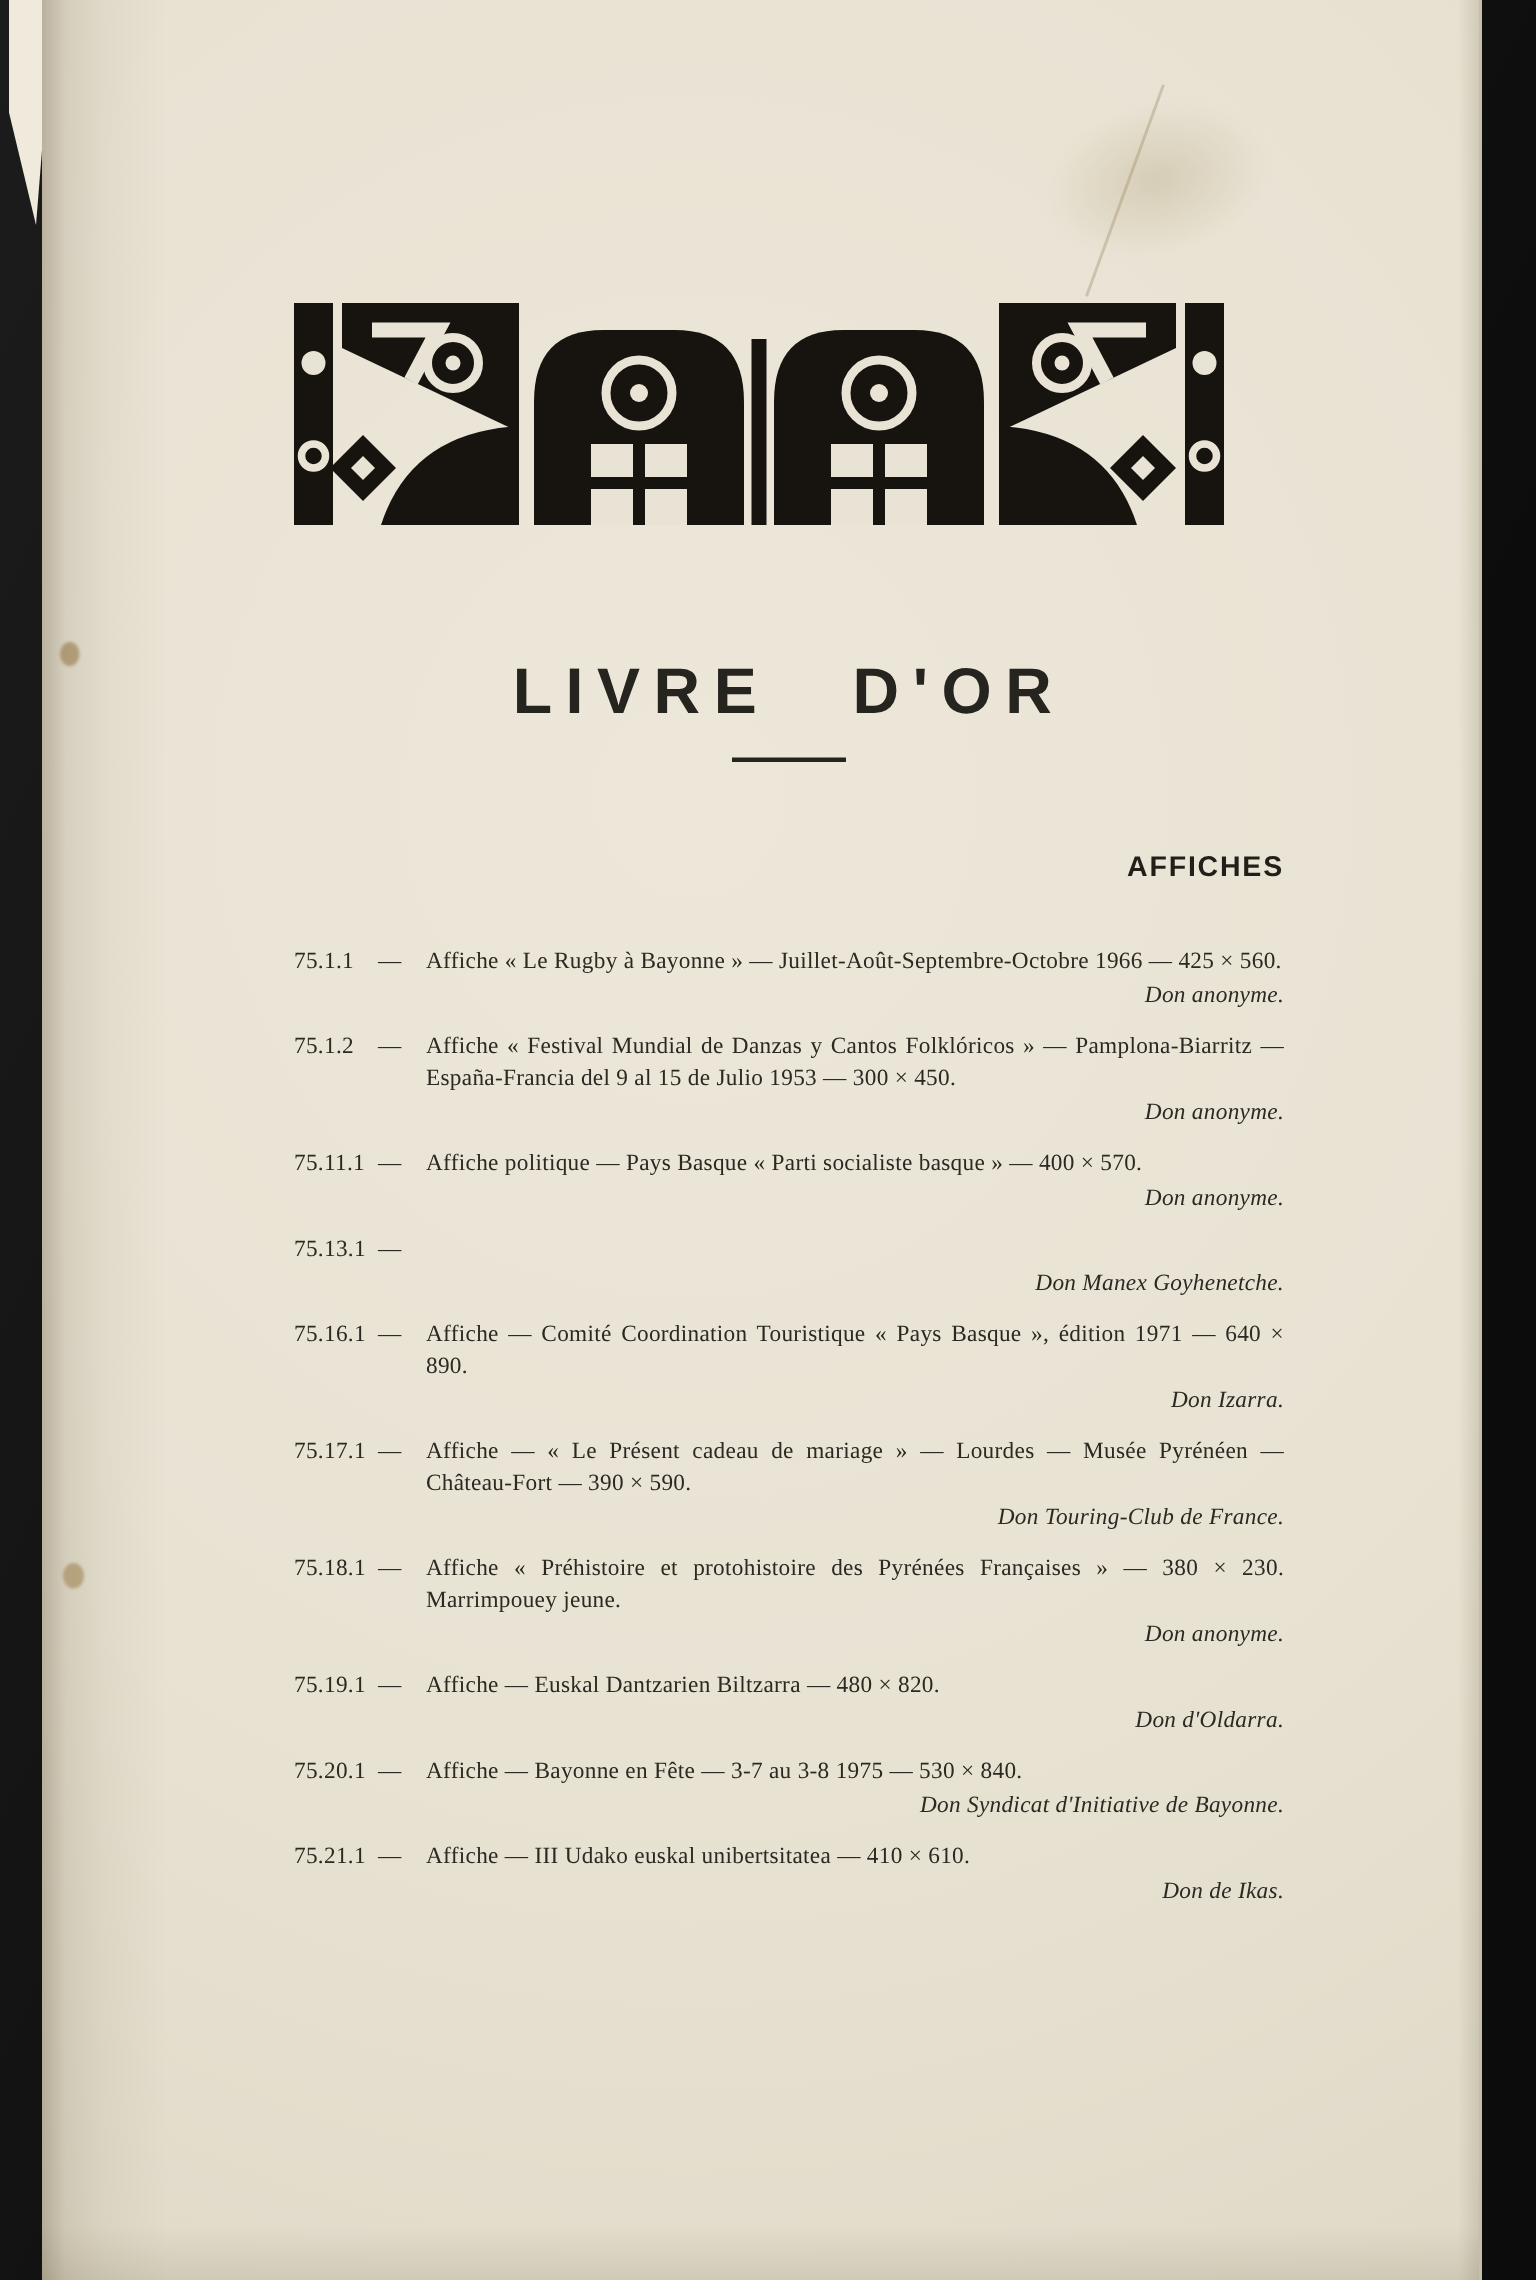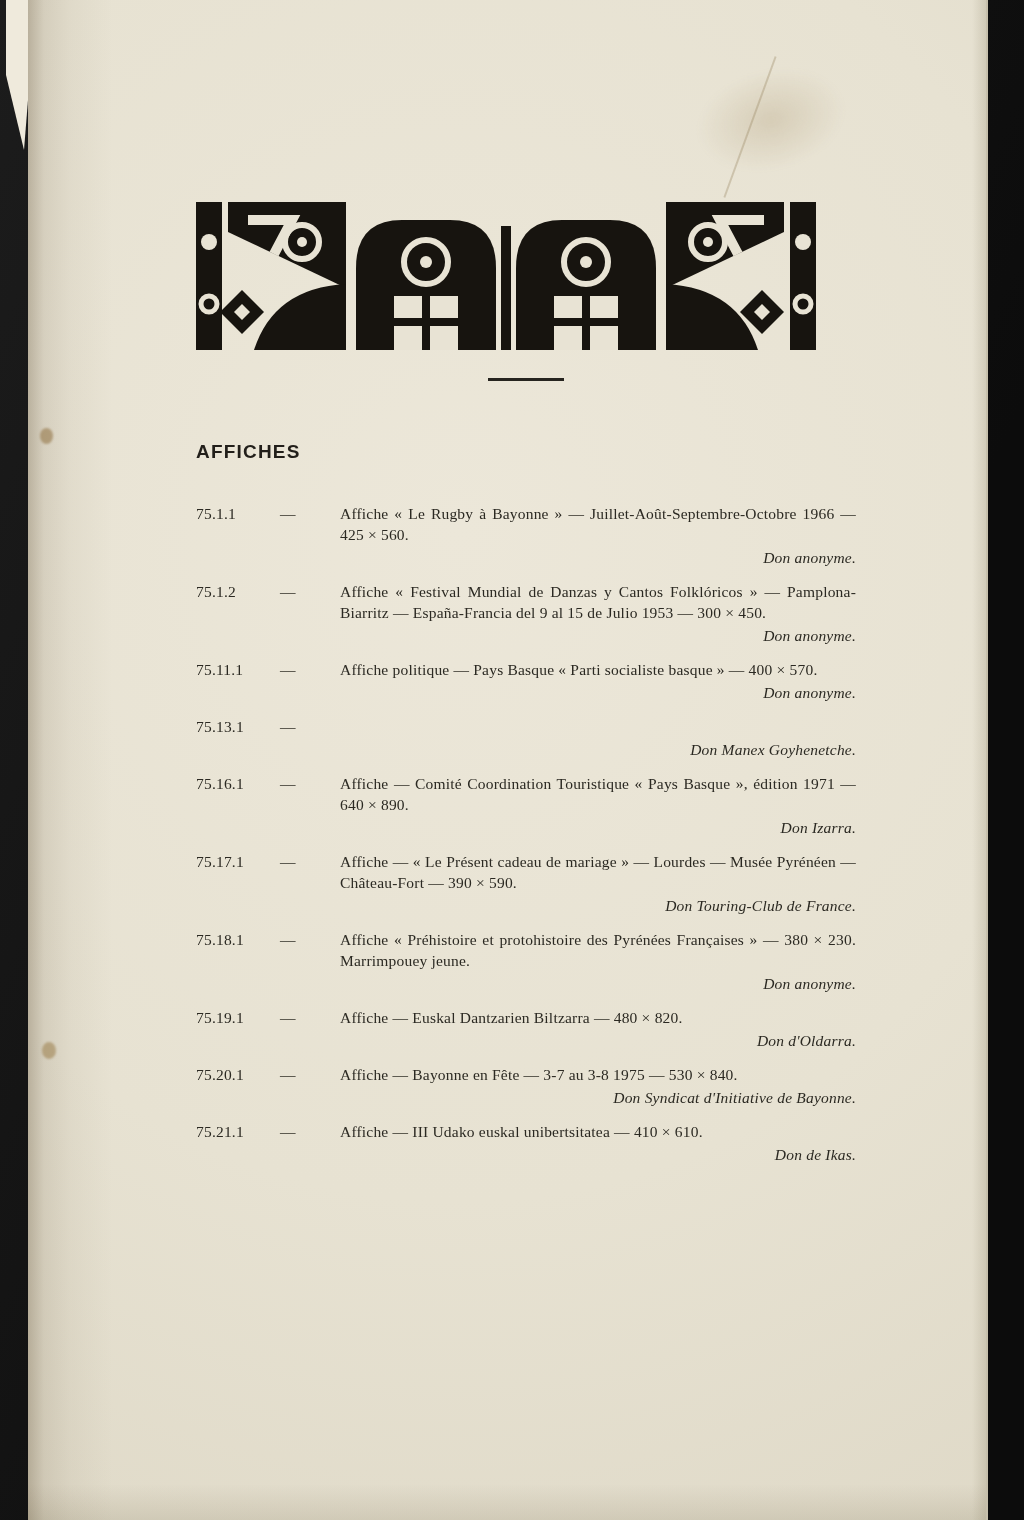--- a/index.html
+++ b/index.html
@@ -88,38 +88,38 @@
     line-height: 1;
   }
   .title-rule {
     width: 76px;
     height: 3px;
     background: #26241f;
     margin: 22px auto 0 auto;
   }
   .section-heading {
     margin-top: 60px;
-    text-align: left;
+    text-align: right;
     font-family: "Liberation Sans", sans-serif;
     font-size: 19px;
     font-weight: 700;
     letter-spacing: 1.2px;
     color: #221f1a;
   }
   .entries {
     margin-top: 40px;
     color: #2b2922;
   }
   .entry {
     margin-bottom: 13px;
     font-size: 15.5px;
     line-height: 21px;
     letter-spacing: 0.2px;
   }
-  .entry-line { display: flex; gap: 28px; }
+  .entry-line { display: flex; }
   .entry-num  { width: 56px; flex: 0 0 auto; }
   .entry-sep  { width: 20px; flex: 0 0 auto; }
   .entry-text { flex: 1; text-align: justify; margin-left: 12px; }
   .entry-donor {
     margin-left: 76px;
     margin-top: 2px;
     text-align: right;
     font-style: italic;
   }
 </style>
@@ -181,20 +181,21 @@
           <rect x="386" y="100" width="8" height="54"></rect>
           <rect x="358" y="122" width="64" height="8"></rect>
         </g>
         <g fill="none" stroke="#e8e3d4" stroke-width="10">
           <polyline points="52,24 96,24 78,58"></polyline>
           <polyline points="568,24 524,24 542,58"></polyline>
         </g>
       </svg>
     </div>
 
+    <div class="page-title">LIVRE D'OR</div>
     <div class="title-rule"></div>
 
     <div class="section-heading">AFFICHES</div>
 
     <div class="entries">
   <div class="entry">
     <div class="entry-line">
       <span class="entry-num">75.1.1</span>
       <span class="entry-sep">—</span>
       <span class="entry-text">Affiche « Le Rugby à Bayonne » — Juillet-Août-Septembre-Octobre 1966 — 425 × 560.</span>

